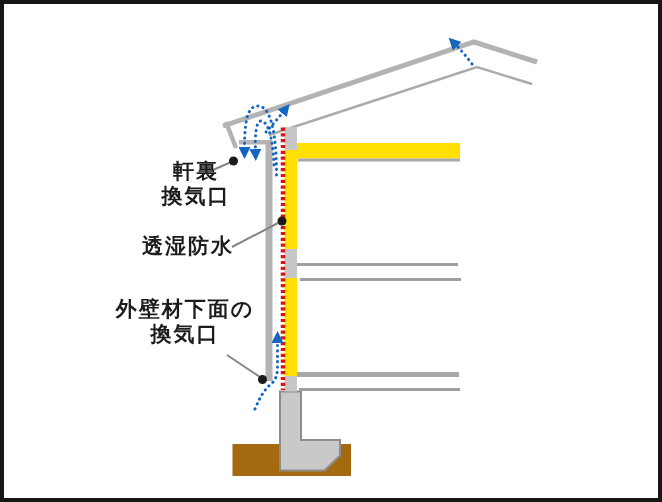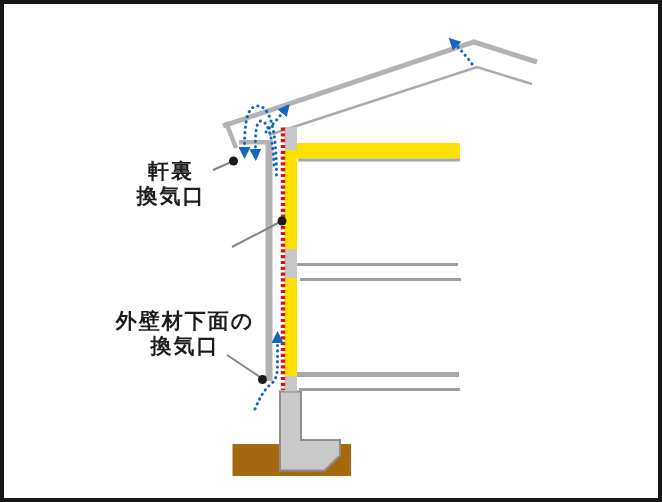--- a/index.html
+++ b/index.html
@@ -69,26 +69,27 @@
     <line x1="227" y1="355" x2="260" y2="377" stroke="#858585" stroke-width="2"></line>
     <circle cx="262.5" cy="379.5" r="4.5" fill="#1b1b1b"></circle>
 
     <path d="M 255 409 C 260 397 264 390 271 384 C 276 380 277.5 374 277.5 367 L 277.5 340" fill="none" stroke-width="3" stroke-linecap="round" stroke-dasharray="0.2 5.2" marker-end="url(#arrow)" stroke="#1565c0"></path>
     <path d="M 276.5 175 C 276.5 130 270 106 258 106 C 247 106 244.5 122 244.5 150" fill="none" stroke-width="3" stroke-linecap="round" stroke-dasharray="0.2 5.2" marker-end="url(#arrow)" stroke="#1565c0"></path>
     <path d="M 274 165 C 273 138 268 121 261 121 C 255.5 121 255 138 255.5 152" fill="none" stroke-width="3" stroke-linecap="round" stroke-dasharray="0.2 5.2" marker-end="url(#arrow)" stroke="#1565c0"></path>
     <path d="M 266 132 Q 275 122 284 111" fill="none" stroke-width="3" stroke-linecap="round" stroke-dasharray="0.2 5.2" marker-end="url(#arrow)" stroke="#1565c0"></path>
     <path d="M 472 64 Q 464 53 455 44" fill="none" stroke-width="3" stroke-linecap="round" stroke-dasharray="0.2 5.2" marker-end="url(#arrow)" stroke="#1565c0"></path>
   </svg>
 
-  <div class="label" style="left:92px;top:155px;width:150px;">
+  <div class="label" style="left:117px;top:155px;width:150px;">
     <div>軒裏</div>
     <div>換気口</div>
   </div>
 
   <div class="label" style="left:109px;top:230px;width:150px;">
+    <div>透湿防水</div>
   </div>
 
-  <div class="label" style="left:97px;top:305px;width:168px;">
+  <div class="label" style="left:97px;top:293px;width:168px;">
     <div>外壁材下面の</div>
     <div>換気口</div>
   </div>
 
 </div>
 
 </body></html>

